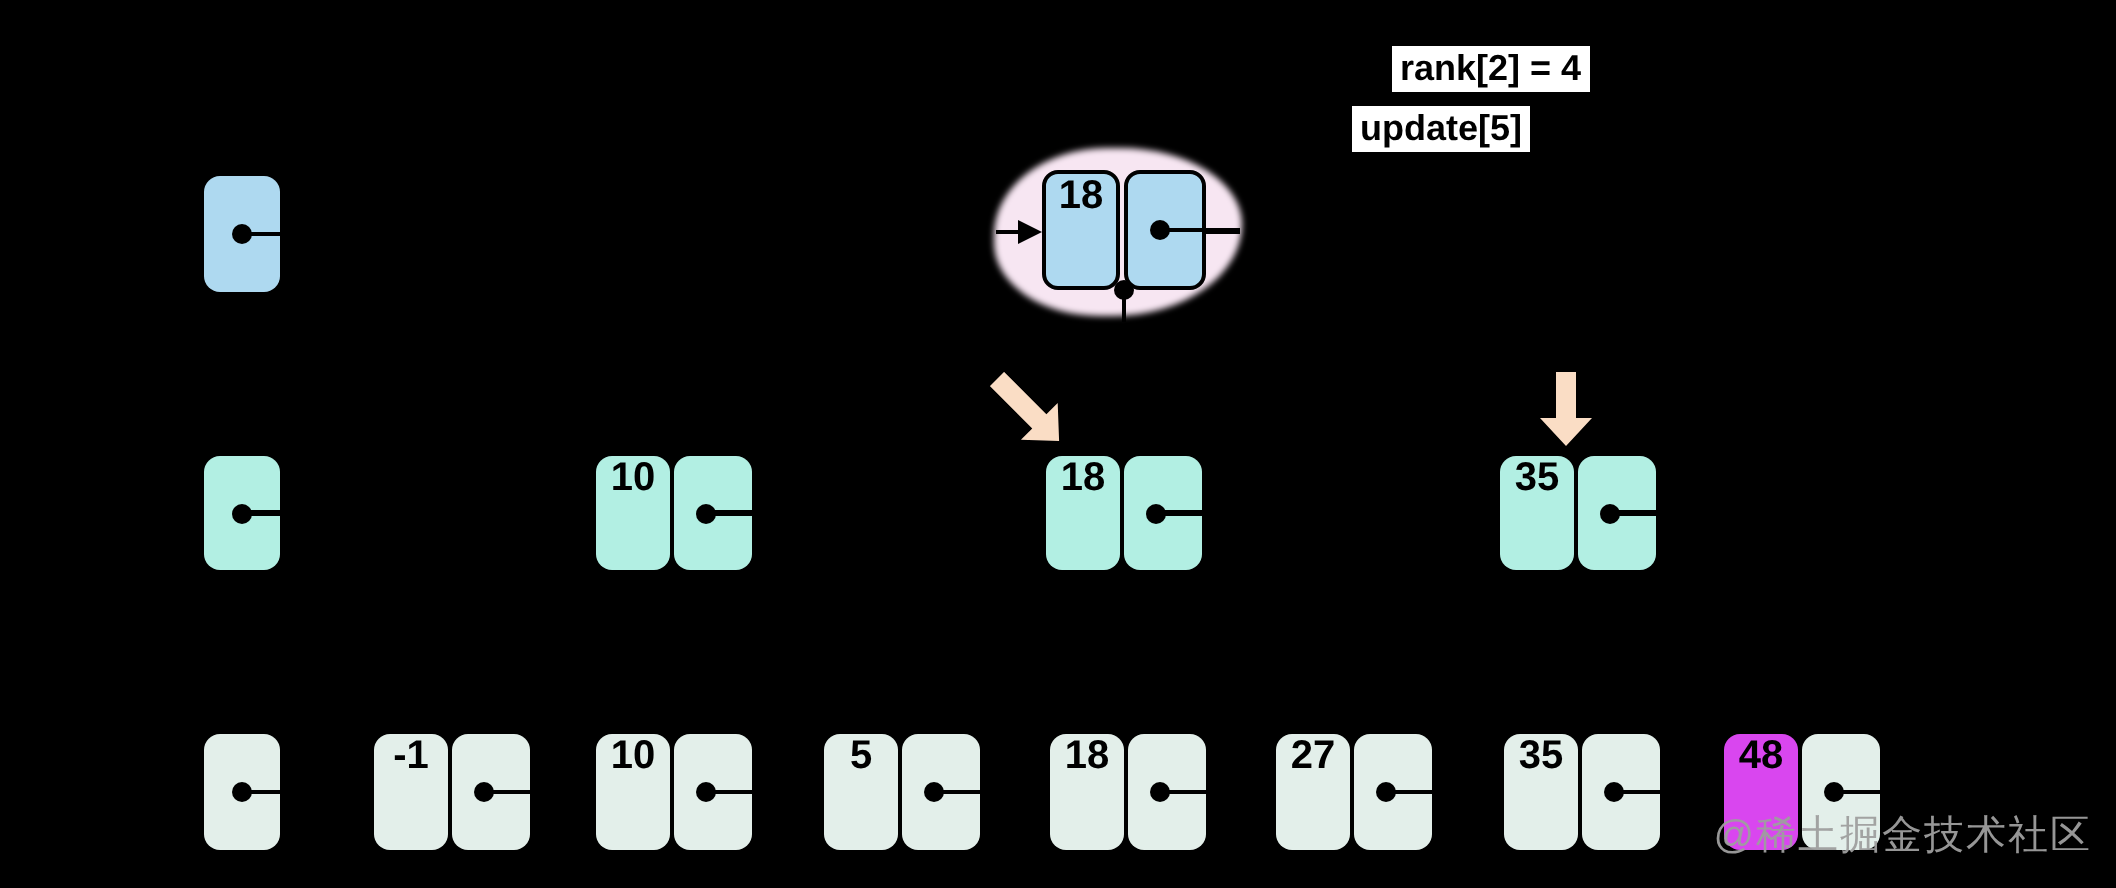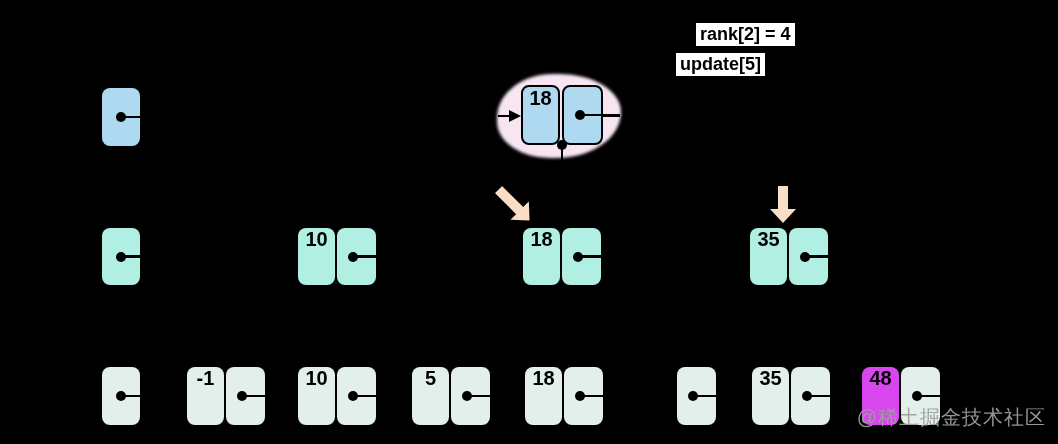--- a/index.html
+++ b/index.html
@@ -147,20 +147,23 @@
       <div class="node" style="left: 525px; top: 367px; height: 58px; width: 78px;">
         <div class="cell value-cell" style="background:#E3EFEA">
           <span class="node-value">18</span>
         </div>
         <div class="cell pointer-cell" style="background:#E3EFEA">
           <div class="stub"></div>
           <div class="dot"></div>
         </div>
       </div>
       <div class="node" style="left: 638px; top: 367px; height: 58px; width: 78px;">
+        <div class="cell value-cell" style="background:#E3EFEA">
+          <span class="node-value">27</span>
+        </div>
         <div class="cell pointer-cell" style="background:#E3EFEA">
           <div class="stub"></div>
           <div class="dot"></div>
         </div>
       </div>
       <div class="node" style="left: 752px; top: 367px; height: 58px; width: 78px;">
         <div class="cell value-cell" style="background:#E3EFEA">
           <span class="node-value">35</span>
         </div>
         <div class="cell pointer-cell" style="background:#E3EFEA">

